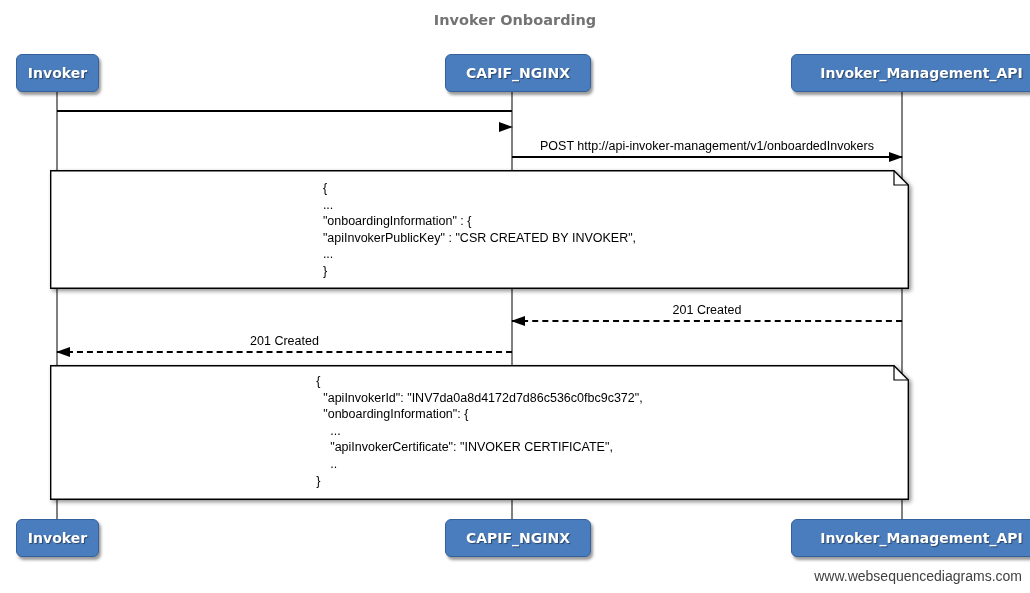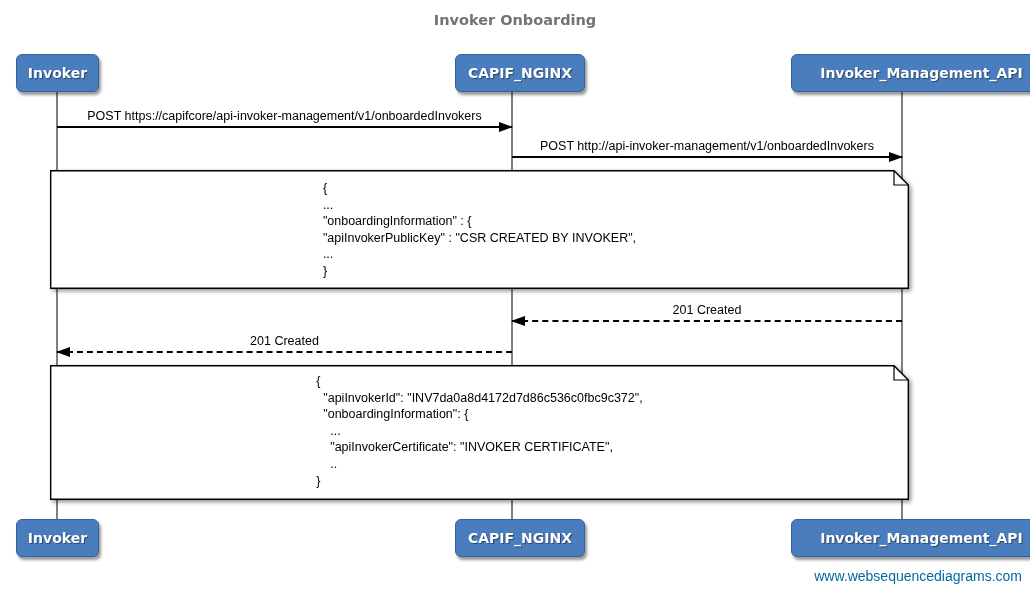--- a/index.html
+++ b/index.html
@@ -43,21 +43,21 @@
     align-items: center;
     justify-content: center;
     text-shadow: 1px 1px 1px rgba(0,0,0,0.45);
     z-index: 3;
     white-space: nowrap;
     text-align: right;
   }
   .actor.row-top { top: 54px; }
   .actor.row-bottom { top: 519px; }
   .actor.a-invoker { left: 16px; width: 83px; }
-  .actor.a-nginx { left: 455px; width: 130px; }
+  .actor.a-nginx { left: 445px; width: 146px; }
   .actor.a-ima { left: 791px; width: 261px; }
 
   .message {
     position: absolute;
     z-index: 2;
   }
   .msg-label {
     height: 16px;
     line-height: 15px;
     font-size: 12.5px;
@@ -110,21 +110,21 @@
   #note-request { top: 170px; height: 119px; }
   #note-request .note-body { padding-top: 10px; }
   #note-response { top: 365px; height: 135px; }
   #note-response .note-body { padding-top: 8px; }
 
   .watermark {
     position: absolute;
     top: 568px;
     right: 8px;
     font-size: 14px;
-    color: #0369a1;
+    color: #404040;
   }
 </style>
 </head>
 <body>
 
 <div id="canvas">
 
   <div class="title">Invoker Onboarding</div>
 
   <div class="lifeline" style="left:56px;"></div>
@@ -135,21 +135,20 @@
     <span>Invoker</span>
   </div>
   <div class="actor row-top a-nginx">
     <span>CAPIF_NGINX</span>
   </div>
   <div class="actor row-top a-ima">
     <span>Invoker_Management_API</span>
   </div>
 
   <div class="message" style="left:57px; top:109px; width:455px;">
-    <div class="msg-label">POST https://capifcore/api-invoker-management/v1/onboardedInvokers</div>
     <div class="msg-line solid"></div>
     <div class="arrowhead right"></div>
   </div>
 
   <div class="message" style="left:512px; top:139px; width:390px;">
     <div class="msg-label">POST http://api-invoker-management/v1/onboardedInvokers</div>
     <div class="msg-line solid"></div>
     <div class="arrowhead right"></div>
   </div>
 

